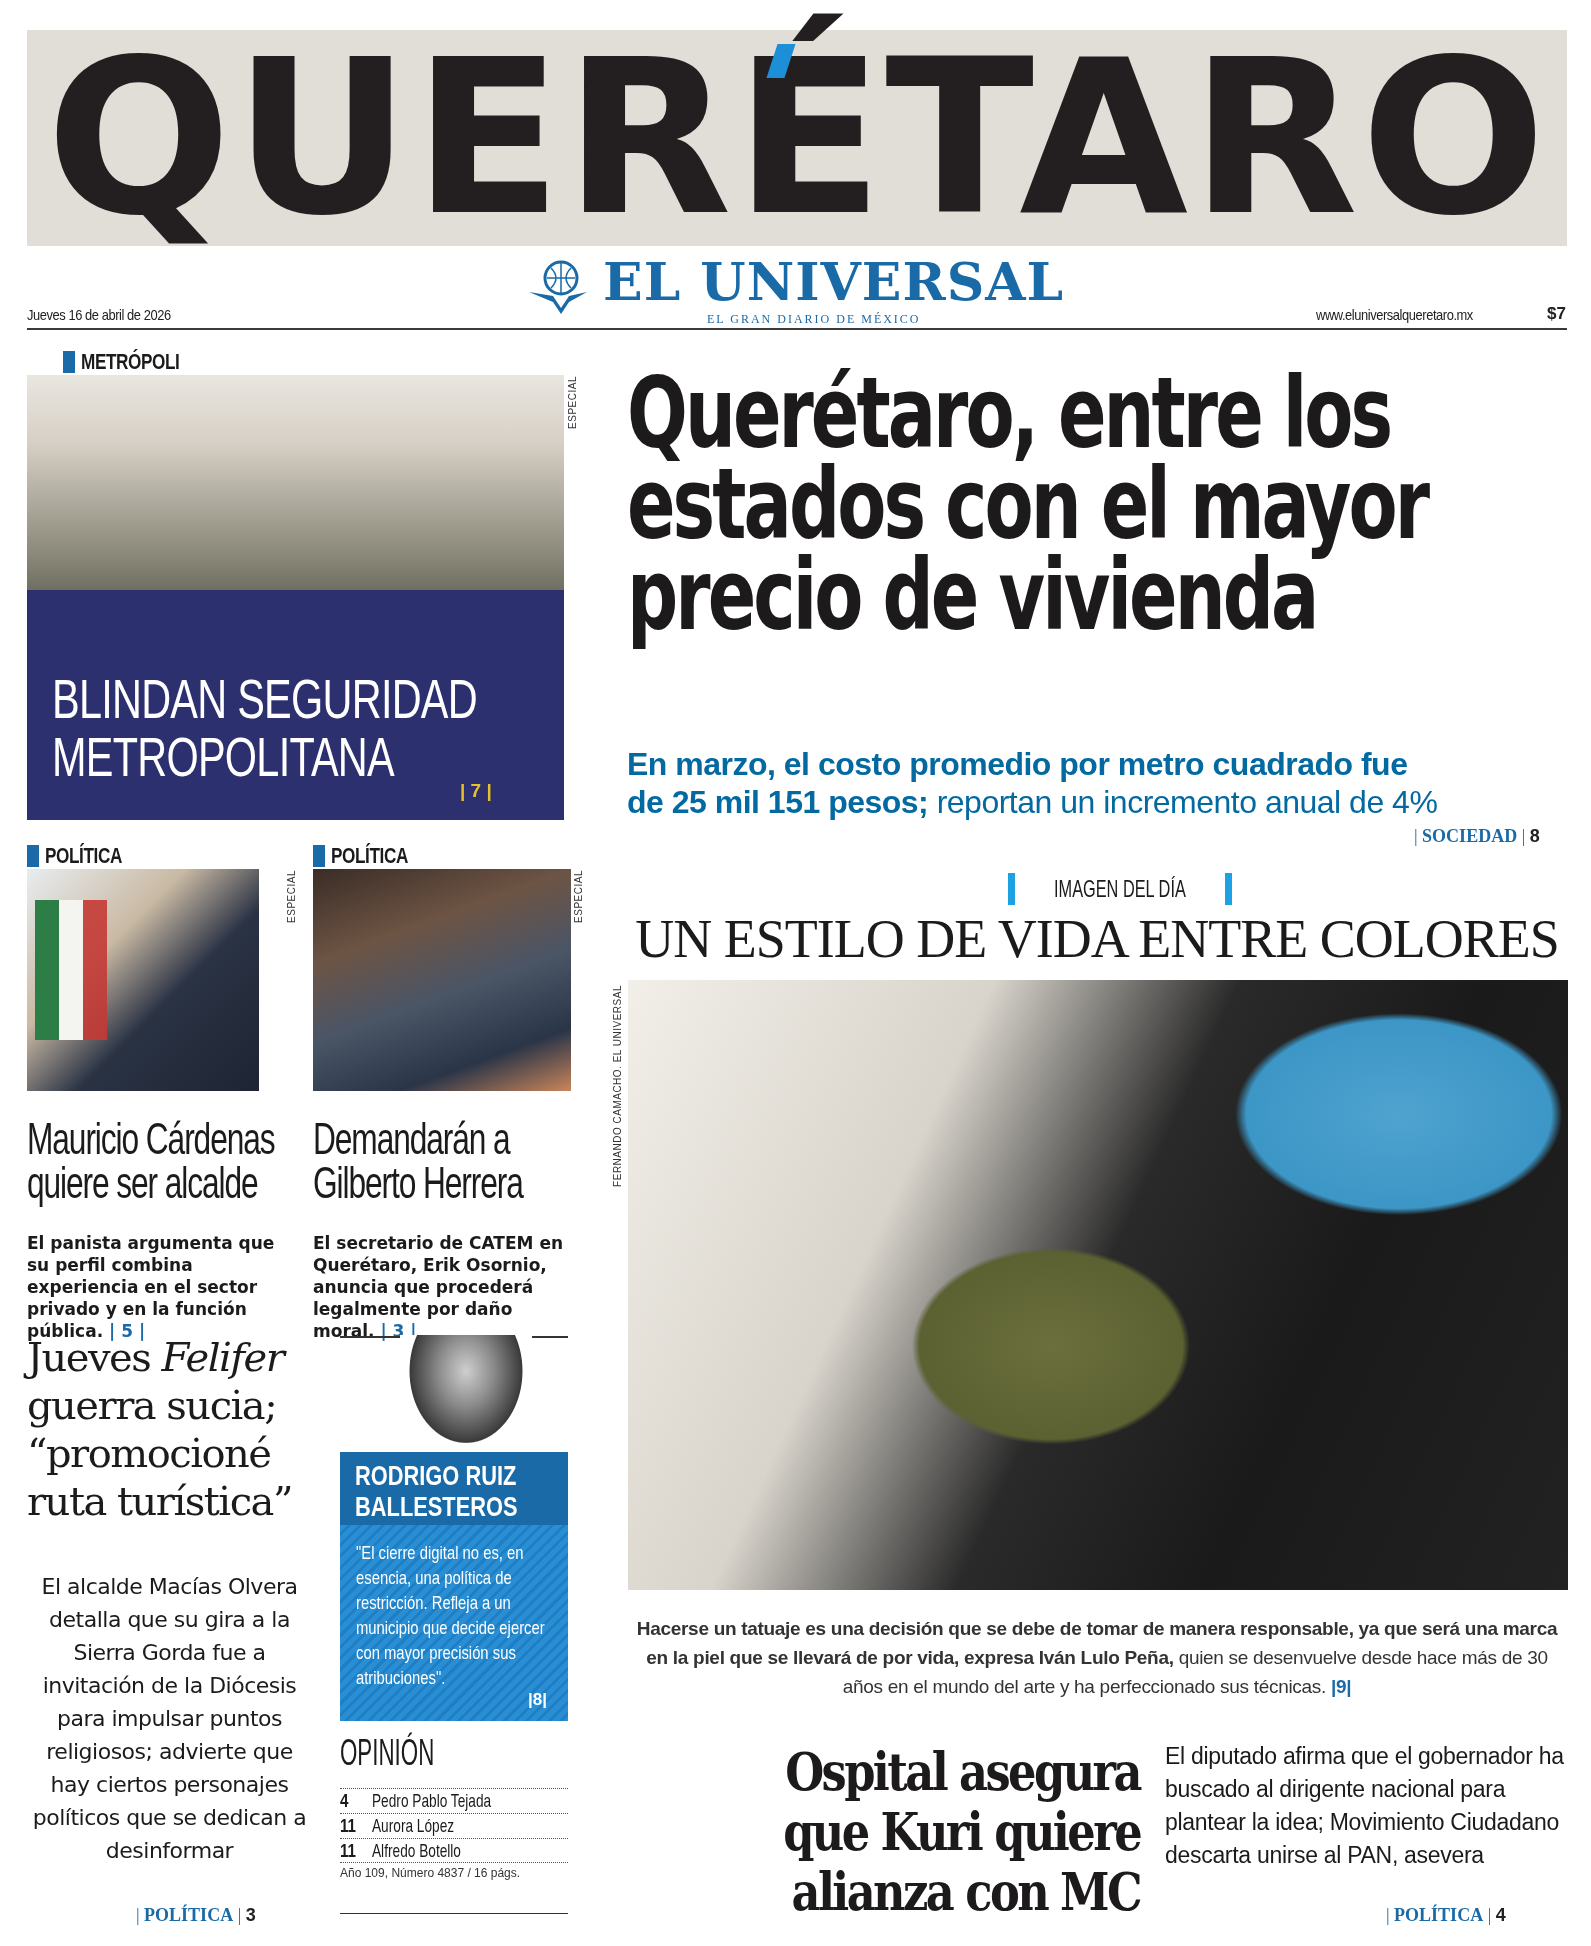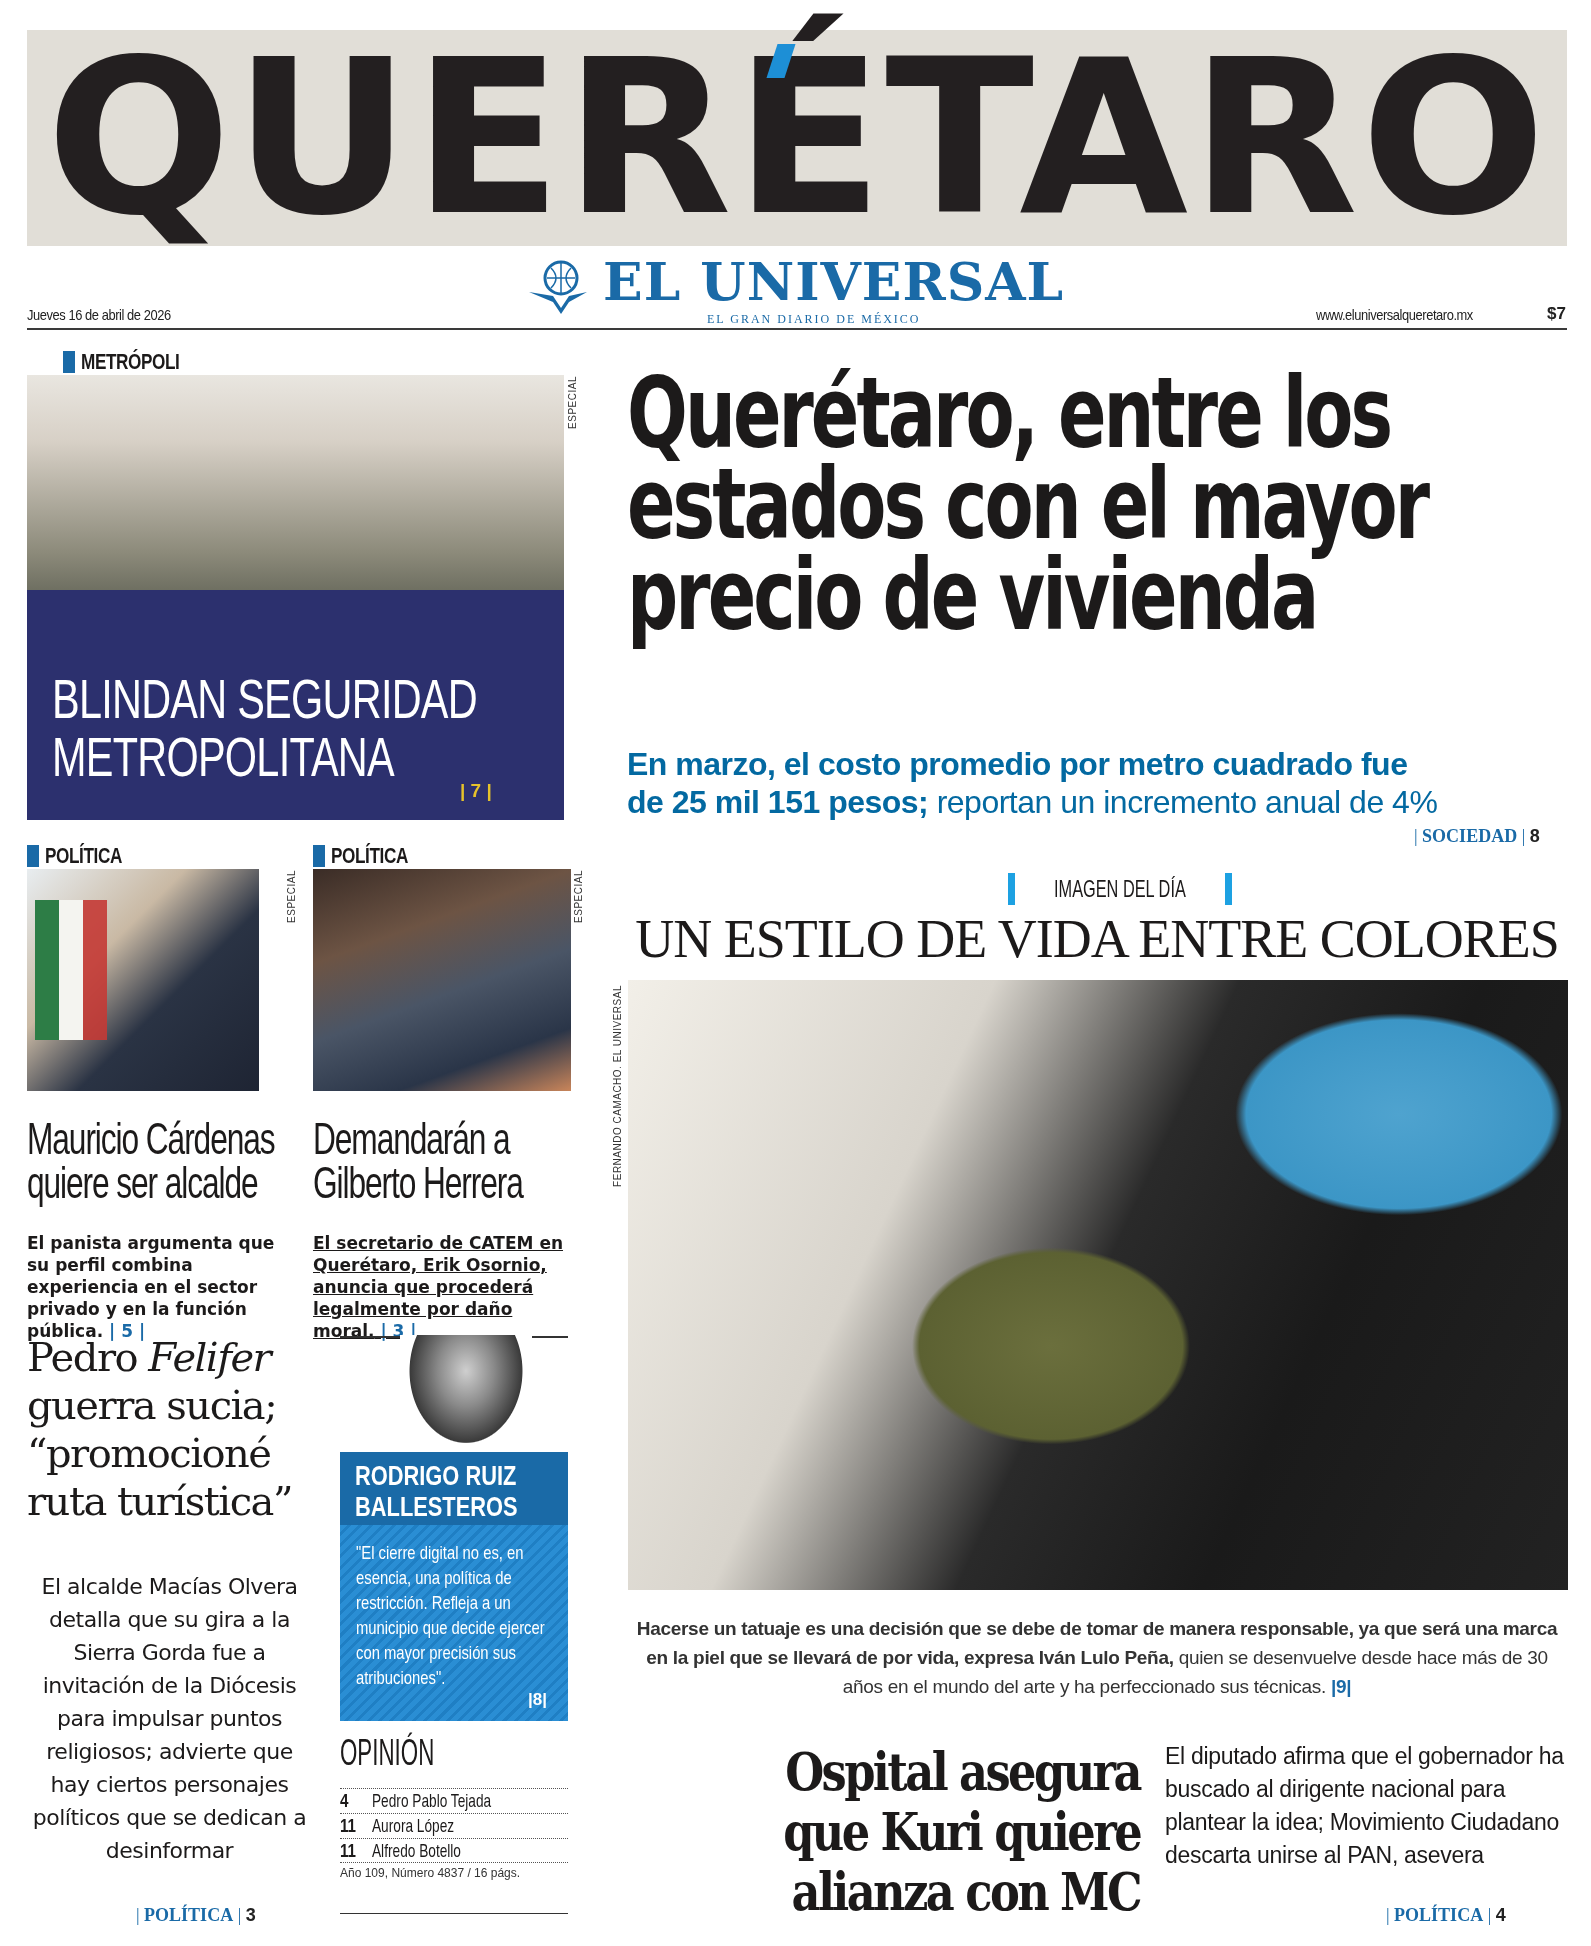--- a/index.html
+++ b/index.html
@@ -175,26 +175,26 @@
 <div class="abs sec-label" style="left:313px; top:844px;">
   <span class="sec-square"></span>
   <span class="sec-text">POLÍTICA</span>
 </div>
 <div class="abs photo pol-photo2"></div>
 <div class="abs credit" style="left:573px; top:870px;">ESPECIAL</div>
 <div class="abs pol-head" style="left:313px; top:1117px;">
   <div>Demandarán a</div>
   <div>Gilberto Herrera</div>
 </div>
-<div class="abs pol-deck" style="left:313px; top:1208px; width:265px;text-decoration:underline;">
+<div class="abs pol-deck" style="left:313px; top:1208px; width:265px;">
   <span>El secretario de CATEM en Querétaro, Erik Osornio, anuncia que procederá legalmente por daño moral.</span><span class="pageref"> | 3 |</span>
 </div>
 
 <div class="abs fel-head">
-  <span>Pedro </span><i>Felifer</i><span> guerra sucia; “promocioné ruta turística”</span>
+  <span>Jueves </span><i>Felifer</i><span> guerra sucia; “promocioné ruta turística”</span>
 </div>
 <div class="abs fel-body">El alcalde Macías Olvera detalla que su gira a la Sierra Gorda fue a invitación de la Diócesis para impulsar puntos religiosos; advierte que hay ciertos personajes políticos que se dedican a desinformar</div>
 <div class="abs section-ref fel-ref">
   <span class="bar">| </span><span>POLÍTICA</span><span class="bar"> | </span><span class="num">3</span>
 </div>
 
 <div class="abs col-rule-top"></div>
 <div class="abs col-photo"></div>
 <div class="abs col-head"></div>
 <div class="abs col-name">

